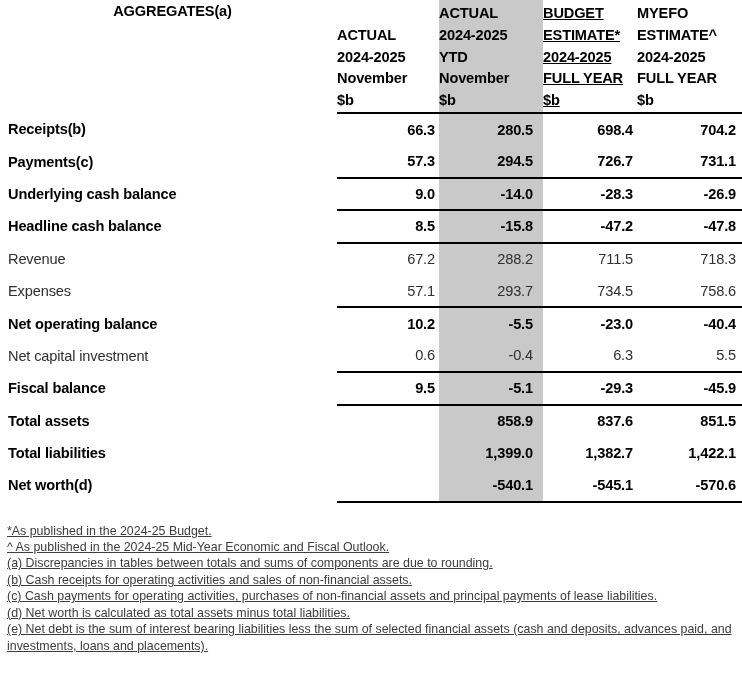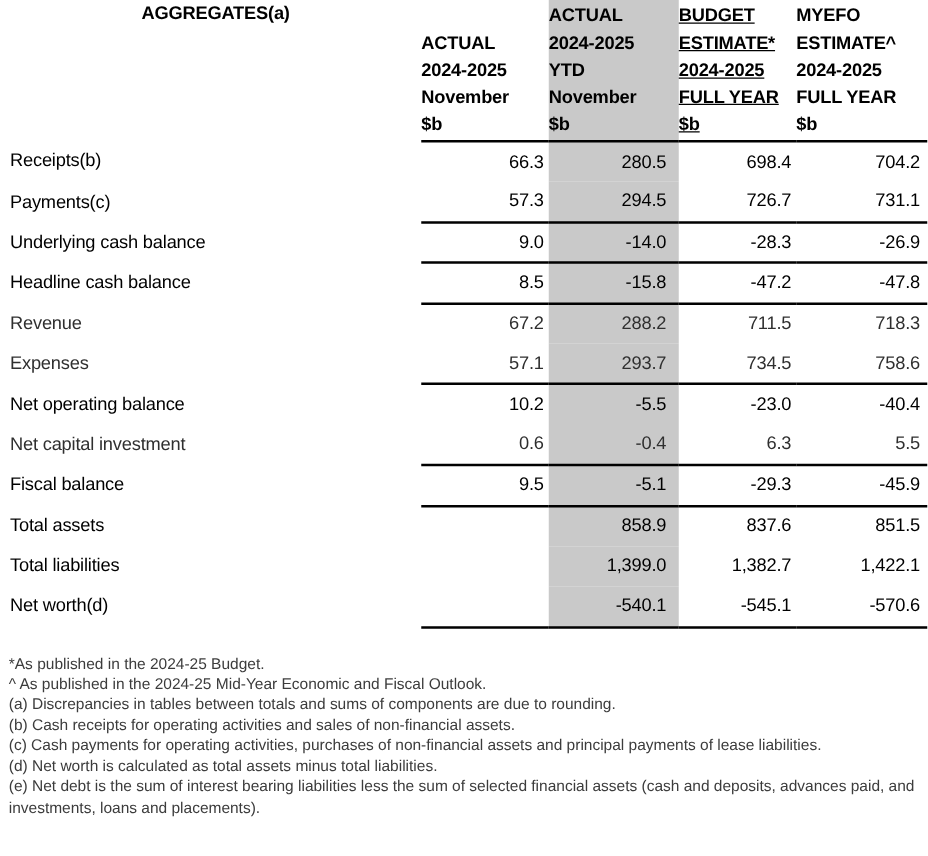--- a/index.html
+++ b/index.html
@@ -59,32 +59,33 @@
   }
   tbody td.label{
     text-align:left;
     padding-left:8px;
   }
   tbody td.num{text-align:right;}
   tbody td.p1{padding-right:4px;}
   tbody td.p2{padding-right:10px;}
   tbody td.p3{padding-right:4px;}
   tbody td.p4{padding-right:6px;}
-  tr.bold td{font-weight:400;color:var(--bold-text);}
+  tr.bold td{font-weight:700;color:var(--bold-text);}
   tr.normal td{font-weight:400;color:var(--normal-text);}
   tr.rule td.num{border-bottom:2px solid var(--rule);}
 
   .footnotes{
     margin:20px 0 0 7px;
     width:730px;
     font-size:12.4px;
     line-height:16.4px;
     color:var(--foot-text);
     font-weight:400;
     letter-spacing:0;
+    text-decoration:underline;
   }
   .footnote{display:block;}
 </style>
 </head>
 <body>
 
 <table class="agg">
   <colgroup>
     <col class="c-label">
       <col class="c-1">

